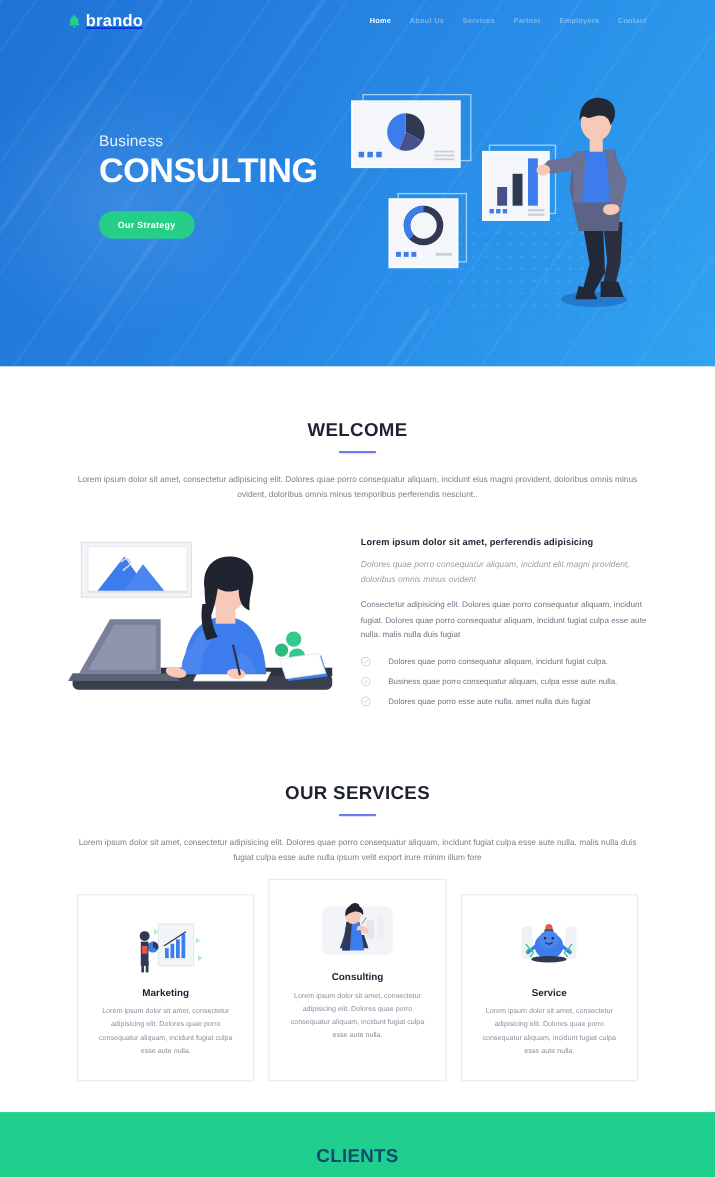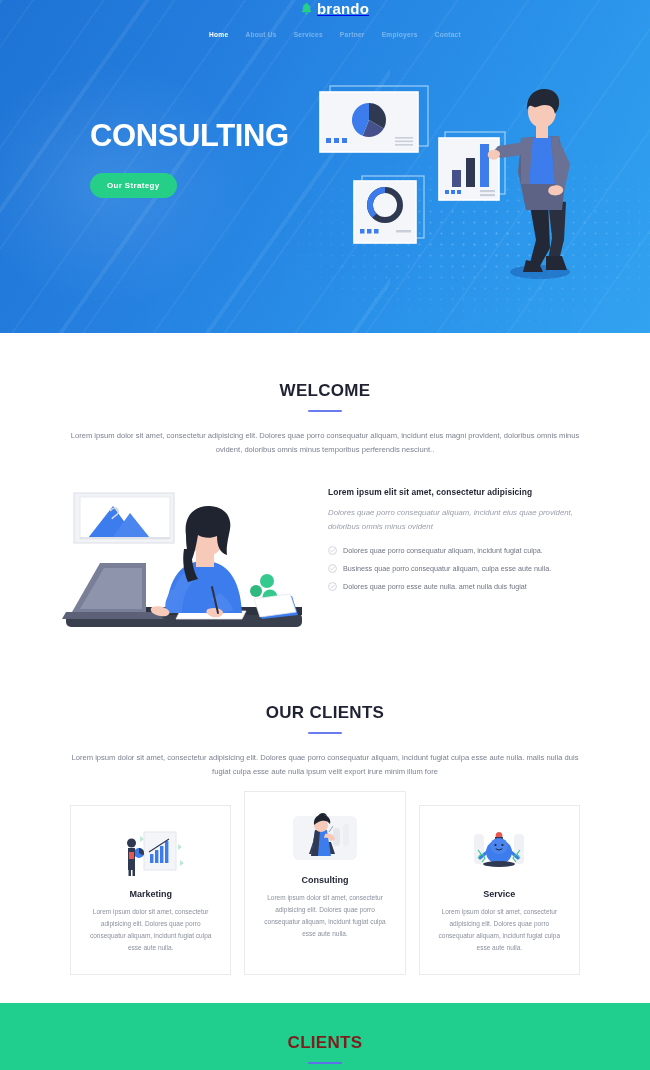--- a/index.html
+++ b/index.html
@@ -52,22 +52,22 @@
     mask-image: radial-gradient(ellipse at 60% 50%, #000 0%, transparent 72%);
   }
   .hero-glow {
     position:absolute; left: -6%; top: 18%; width: 46%; height: 75%;
     background: radial-gradient(ellipse at center, rgba(255,255,255,.10), rgba(255,255,255,0) 68%);
   }
 
   
   .navbar {
     position: relative; z-index: 6;
-    height: 38px; padding: 0 62px 0 82px;
-    display: flex; align-items: center; justify-content: space-between; flex-direction: column;
+    height: 38px; padding: 0 62px 0 62px;
+    display: flex; align-items: center; justify-content: space-between;
   }
   .brand { display: flex; align-items: center; gap: 5px; }
   .brand-mark { width: 11px; height: 13px; display:block; }
   .brand-text {
     color: #fff; font-size: 15px; font-weight: 700; letter-spacing: .2px;
   }
   .nav-links { display: flex; align-items: center; gap: 17px; }
   .nav-link {
     font-size: 6.6px; font-weight: 700; letter-spacing: .25px;
     color: rgba(255,255,255,0.38); text-decoration: none; white-space: nowrap;
@@ -120,21 +120,21 @@
     font-size: 8.4px; font-weight: 700; color: #1f2233; margin-bottom: 9px; letter-spacing: .1px;
   }
   .w-italic {
     font-size: 7.8px; font-style: italic; color: #9b9fad; line-height: 1.75; margin-bottom: 10px;
   }
   .w-body {
     font-size: 7.4px; color: #6f7482; line-height: 1.82;
   }
   .w-list { margin-top: 13px; list-style: none; }
   .w-list li {
-    display: flex; align-items: flex-start; gap: 6px;
+    display: flex; align-items: flex-start; gap: 16px;
     font-size: 7.2px; color: #6f7482; margin-bottom: 9px;
   }
   .check-ico { flex: none; width: 9px; height: 9px; display:block; }
 
   
   .services { padding-top: 60px; }
   .cards { display: flex; gap: 13px; width: 510px; margin: 26px auto 0; }
   .card {
     flex: 1; border: 1px solid #e9eaee; background: #fff;
     padding: 18px 15px 20px; text-align: center;
@@ -144,21 +144,21 @@
   .card-title {
     font-size: 9px; font-weight: 700; color: #1f2233; margin: 9px 0 7px;
   }
   .card-body { font-size: 6.5px; color: #8b909d; line-height: 1.85; }
 
   
   .clients {
     margin-top: 28px; width: 650px; height: 159px;
     background: #20cf8e; padding-top: 30px;
   }
-  .clients .sec-title { color: #7f1d1d; }
+  .clients .sec-title { color: #0c4a6e; }
   .clients .sec-rule { background: #5f70e8; }
 </style>
 </head>
 <body>
 
 <div class="page">
 
   <header class="hero">
     <div class="hero-stripes"></div>
     <div class="hero-stripes2"></div>
@@ -179,20 +179,21 @@
         <a class="nav-link active" href="#">Home</a>
         <a class="nav-link" href="#">About Us</a>
         <a class="nav-link" href="#">Services</a>
         <a class="nav-link" href="#">Partner</a>
         <a class="nav-link" href="#">Employers</a>
         <a class="nav-link" href="#">Contact</a>
       </div>
     </nav>
 
     <div class="hero-copy">
+      <div class="hero-eyebrow">Business</div>
       <div class="hero-title">CONSULTING</div>
       <button class="hero-btn">Our Strategy</button>
     </div>
 
     <div class="hero-art">
       <svg width="285" height="205" viewBox="0 0 285 205">
 
         <rect x="18" y="6" width="98" height="60" fill="none" stroke="#9fd0f7" stroke-width="1.2"></rect>
         <rect x="8" y="12" width="98" height="60" fill="#f4f6fa"></rect>
         <rect x="8" y="12" width="98" height="60" fill="none" stroke="#ffffff" stroke-width="1.6"></rect>
@@ -314,22 +315,23 @@
 
           <path d="M136 58 L154 58 L154 78 L136 78 Z" fill="#f6c9b8"></path>
           <ellipse cx="147" cy="48" rx="17" ry="19" fill="#f6c9b8"></ellipse>
 
           <path d="M126 46 c-3 -20 10 -30 24 -29 c15 1 22 11 20 23 c-2 11 -4 18 -3 26 c-7 -2 -10 -9 -10 -19 c-7 3 -14 2 -19 -1 c-2 12 -4 20 -7 27 c-4 -8 -5 -17 -5 -27z" fill="#1f2430"></path>
           <path d="M124 60 c-2 12 0 24 4 33 l10 -3 c-5 -9 -7 -20 -6 -30z" fill="#1f2430"></path>
         </svg>
       </div>
 
       <div class="welcome-text">
-        <div class="w-h">Lorem ipsum elit sit amet, consectetur adipisicing</div>
-        <div class="w-italic">Dolores quae porro consequatur aliquam, incidunt eius quae provident, doloribus omnis minus ovident</div>
+        <div class="w-h">Lorem ipsum dolor sit amet, perferendis adipisicing</div>
+        <div class="w-italic">Dolores quae porro consequatur aliquam, incidunt elit magni provident, doloribus omnis minus ovident</div>
+        <div class="w-body">Consectetur adipisicing elit. Dolores quae porro consequatur aliquam, incidunt fugiat. Dolores quae porro consequatur aliquam, incidunt fugiat culpa esse aute nulla. malis nulla duis fugiat</div>
         <ul class="w-list">
           <li>
             <span>
               <svg class="check-ico" viewBox="0 0 16 16">
                   <circle cx="8" cy="8" r="7" fill="none" stroke="#b9bdc9" stroke-width="1.1"></circle>
                   <path d="M5 8.2 L7 10.2 L11.2 5.8" fill="none" stroke="#b9bdc9" stroke-width="1.1" stroke-linecap="round" stroke-linejoin="round"></path>
                 </svg>
             </span>
             <span>Dolores quae porro consequatur aliquam, incidunt fugiat culpa.</span>
           </li>
@@ -351,21 +353,21 @@
             </span>
             <span>Dolores quae porro esse aute nulla. amet nulla duis fugiat</span>
           </li>
         </ul>
       </div>
     </div>
   </section>
 
   <section class="section services">
     <div class="sec-head">
-      <h2 class="sec-title">OUR CLIENTS</h2>
+      <h2 class="sec-title">OUR SERVICES</h2>
       <div class="sec-rule"></div>
       <p class="sec-lead">Lorem ipsum dolor sit amet, consectetur adipisicing elit. Dolores quae porro consequatur aliquam, incidunt fugiat culpa esse aute nulla. malis nulla duis fugiat culpa esse aute nulla ipsum velit export irure minim illum fore</p>
     </div>
 
     <div class="cards">
 
       <div class="card">
         <div class="card-art">
           <svg width="74" height="54" viewBox="0 0 74 54">
             <rect x="30" y="6" width="32" height="38" fill="#f4f5f8" stroke="#e4e6ec" stroke-width="1"></rect>

